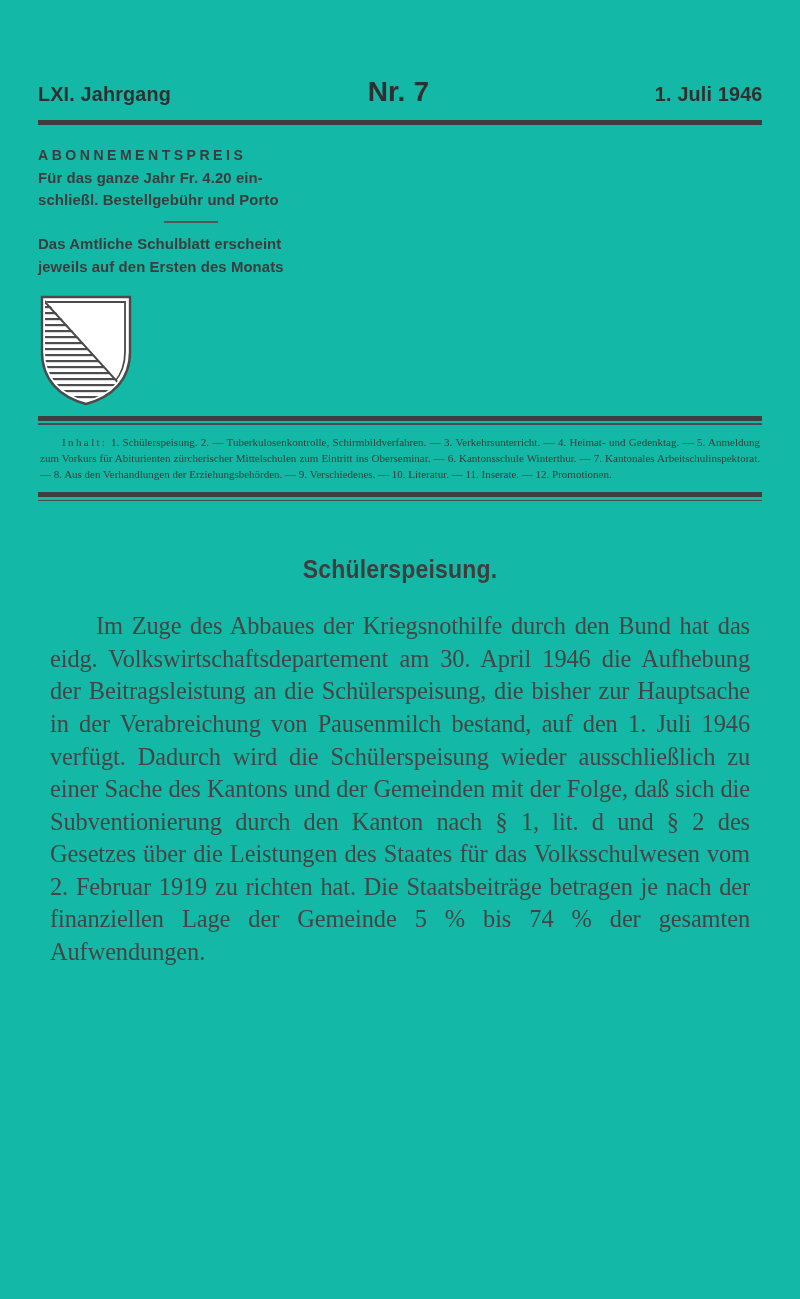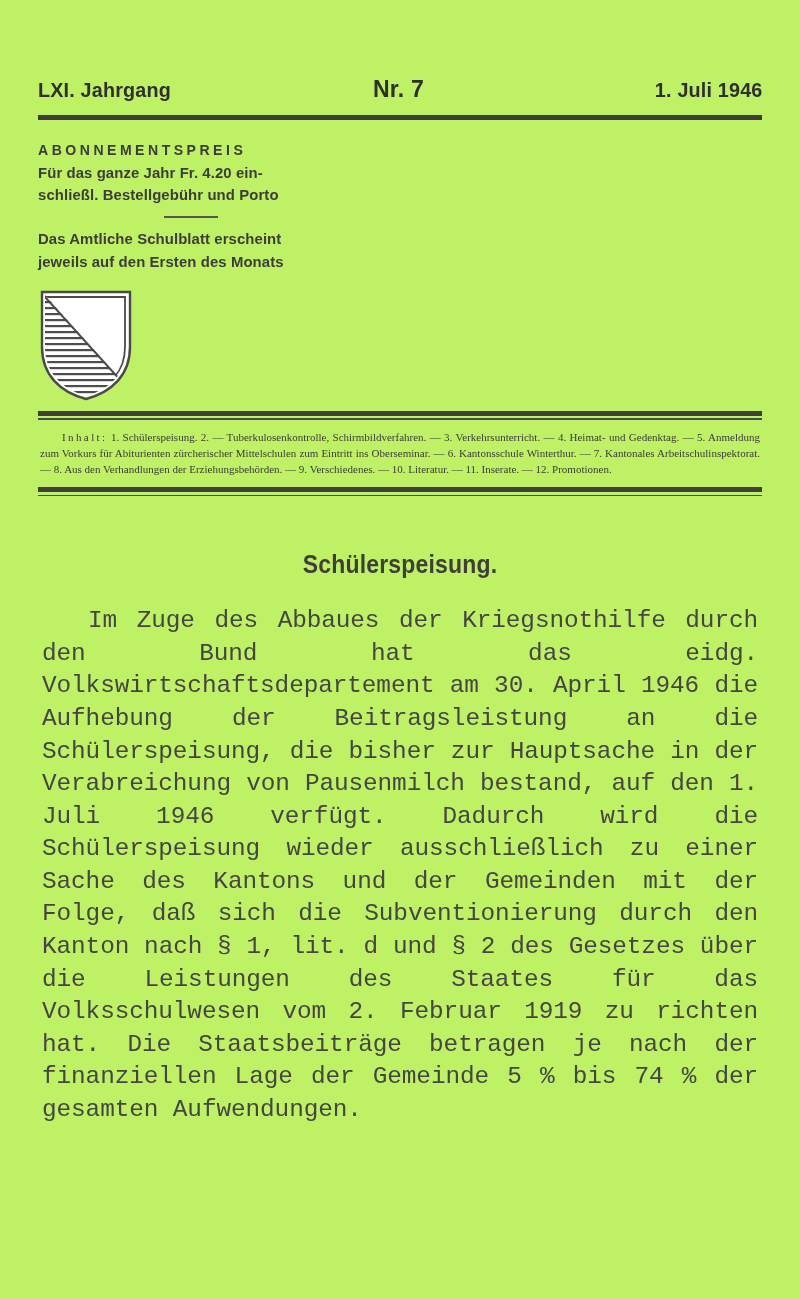--- a/index.html
+++ b/index.html
@@ -10,21 +10,21 @@
   }
   body {
     font-family: "Liberation Serif", "DejaVu Serif", serif;
     color: #3a3a3a;
   }
   .page {
     position: relative;
     width: 800px;
     height: 1299px;
     margin: 0 auto;
-    background: #bef264;
+    background: #14b8a6;
     overflow: hidden;
     box-sizing: border-box;
   }
   .inner {
     position: absolute;
     left: 38px;
     right: 38px;
     top: 0;
     bottom: 0;
   }
@@ -39,21 +39,21 @@
     font-weight: bold;
     color: #2f2f2f;
   }
   .issue-vol {
     font-size: 21px;
     letter-spacing: 0.2px;
     transform: scaleX(0.94);
     transform-origin: left center;
   }
   .issue-nr {
-    font-size: 23px;
+    font-size: 28px;
     letter-spacing: 0.2px;
     margin-left: -30px;
   }
   .issue-date {
     font-size: 21px;
     letter-spacing: 0.2px;
     transform: scaleX(0.94);
     transform-origin: right center;
   }
 
@@ -195,23 +195,22 @@
     margin-top: 26px;
     font-family: "Liberation Serif", "DejaVu Serif", serif;
     font-size: 24.4px;
     line-height: 1.335;
     color: #454545;
     text-align: justify;
     text-justify: inter-word;
     letter-spacing: -0.1px;
   }
   .article-body p {
-    margin: 4px;
+    margin: 12px;
     text-indent: 46px;
-    font-family: Liberation Mono, monospace;
   }
   .article-body p + p {
     margin-top: 0;
   }
 </style>
 </head>
 <body>
 
 <div class="page">
   <div class="inner">

